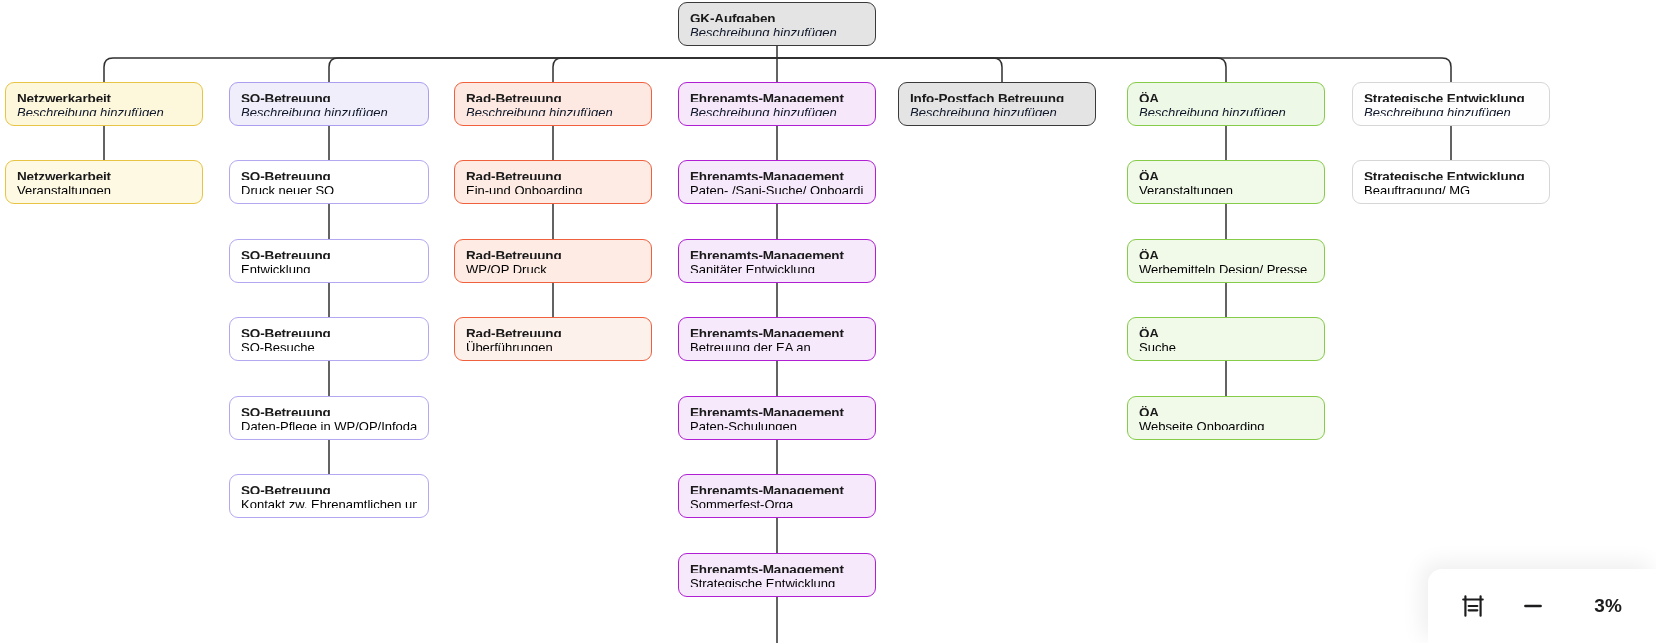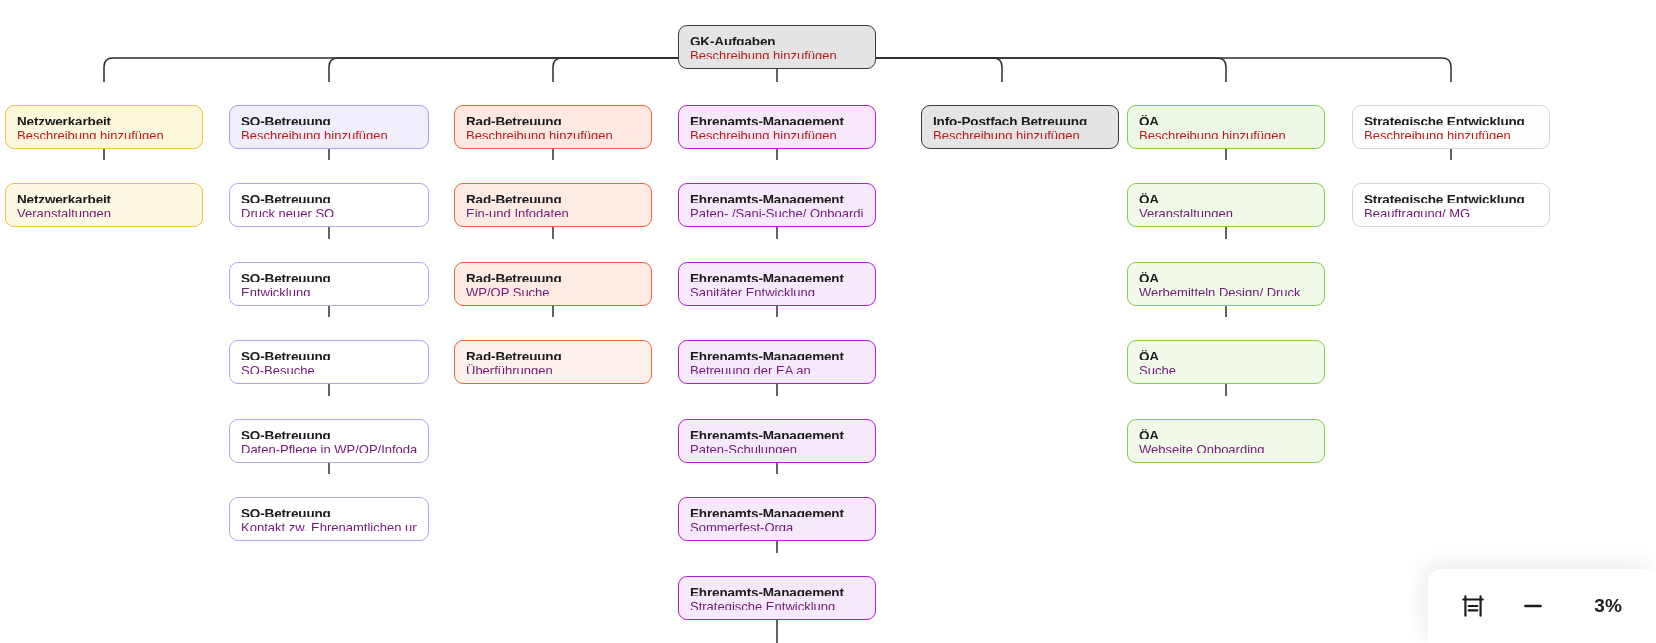--- a/index.html
+++ b/index.html
@@ -35,41 +35,41 @@
     box-sizing: border-box;
     border-radius: 9px;
     border: 1.6px solid #cfcfcf;
     background: #ffffff;
     padding: 8px 11px 9px 11px;
     display: flex;
     flex-direction: column;
     justify-content: center;
     gap: 3px;
     overflow: hidden;
-    margin-top: 23px;
   }
   .node .title {
     font-size: 13.5px;
     font-weight: 700;
     color: #1a1a1a;
     letter-spacing: -0.15px;
     line-height: 1.15;
     white-space: nowrap;
     overflow: hidden;
   }
   .node .desc {
     font-size: 13px;
     font-weight: 400;
-    color: #701a75;
+    color: #000000;
     line-height: 1.2;
     white-space: nowrap;
     overflow: hidden;
   }
   .node.placeholder .desc {
-    color: #b91c1c;
+    color: #0f172a;
+    font-style: italic;
   }
 
   
   .pal-gray   { background:#e4e4e4; border-color:#3a3a3a; }
   .pal-yellow { background:#fdf8dc; border-color:#e8c444; }
   .pal-purple { background:#f0eefb; border-color:#a99ef0; }
   .pal-red    { background:#fde9e2; border-color:#f0603c; }
   .pal-violet { background:#f6e7fb; border-color:#b01fd4; }
   .pal-green  { background:#eef8e6; border-color:#86cc4a; }
   .pal-white  { background:#fefefe; border-color:#d6d6d6; }
@@ -186,25 +186,25 @@
       <div class="node pal-purple-sub" style="left: 229px; top: 474px; width: 200px; height: 44px;">
         <div class="title">SO-Betreuung</div>
         <div class="desc">Kontakt zw. Ehrenamtlichen und</div>
       </div>
       <div class="node pal-red placeholder" style="left: 454px; top: 82px; width: 198px; height: 44px;">
         <div class="title">Rad-Betreuung</div>
         <div class="desc">Beschreibung hinzufügen</div>
       </div>
       <div class="node pal-red-sub" style="left: 454px; top: 160px; width: 198px; height: 44px;">
         <div class="title">Rad-Betreuung</div>
-        <div class="desc">Ein-und Infodaten</div>
+        <div class="desc">Ein-und Onboarding</div>
       </div>
       <div class="node pal-red-sub" style="left: 454px; top: 239px; width: 198px; height: 44px;">
         <div class="title">Rad-Betreuung</div>
-        <div class="desc">WP/OP Suche</div>
+        <div class="desc">WP/OP Druck</div>
       </div>
       <div class="node pal-red-sub2" style="left: 454px; top: 317px; width: 198px; height: 44px;">
         <div class="title">Rad-Betreuung</div>
         <div class="desc">Überführungen</div>
       </div>
       <div class="node pal-violet placeholder" style="left: 678px; top: 82px; width: 198px; height: 44px;">
         <div class="title">Ehrenamts-Management</div>
         <div class="desc">Beschreibung hinzufügen</div>
       </div>
       <div class="node pal-violet-sub" style="left: 678px; top: 160px; width: 198px; height: 44px;">
@@ -224,35 +224,35 @@
         <div class="desc">Paten-Schulungen</div>
       </div>
       <div class="node pal-violet-sub" style="left: 678px; top: 474px; width: 198px; height: 44px;">
         <div class="title">Ehrenamts-Management</div>
         <div class="desc">Sommerfest-Orga</div>
       </div>
       <div class="node pal-violet-sub" style="left: 678px; top: 553px; width: 198px; height: 44px;">
         <div class="title">Ehrenamts-Management</div>
         <div class="desc">Strategische Entwicklung</div>
       </div>
-      <div class="node pal-gray placeholder" style="left: 921px; top: 82px; width: 198px; height: 44px;">
+      <div class="node pal-gray placeholder" style="left: 898px; top: 82px; width: 198px; height: 44px;">
         <div class="title">Info-Postfach Betreuung</div>
         <div class="desc">Beschreibung hinzufügen</div>
       </div>
       <div class="node pal-green placeholder" style="left: 1127px; top: 82px; width: 198px; height: 44px;">
         <div class="title">ÖA</div>
         <div class="desc">Beschreibung hinzufügen</div>
       </div>
       <div class="node pal-green-sub" style="left: 1127px; top: 160px; width: 198px; height: 44px;">
         <div class="title">ÖA</div>
         <div class="desc">Veranstaltungen</div>
       </div>
       <div class="node pal-green-sub" style="left: 1127px; top: 239px; width: 198px; height: 44px;">
         <div class="title">ÖA</div>
-        <div class="desc">Werbemitteln Design/ Druck</div>
+        <div class="desc">Werbemitteln Design/ Presse</div>
       </div>
       <div class="node pal-green-sub" style="left: 1127px; top: 317px; width: 198px; height: 44px;">
         <div class="title">ÖA</div>
         <div class="desc">Suche</div>
       </div>
       <div class="node pal-green-sub" style="left: 1127px; top: 396px; width: 198px; height: 44px;">
         <div class="title">ÖA</div>
         <div class="desc">Webseite Onboarding</div>
       </div>
       <div class="node pal-white placeholder" style="left: 1352px; top: 82px; width: 198px; height: 44px;">

